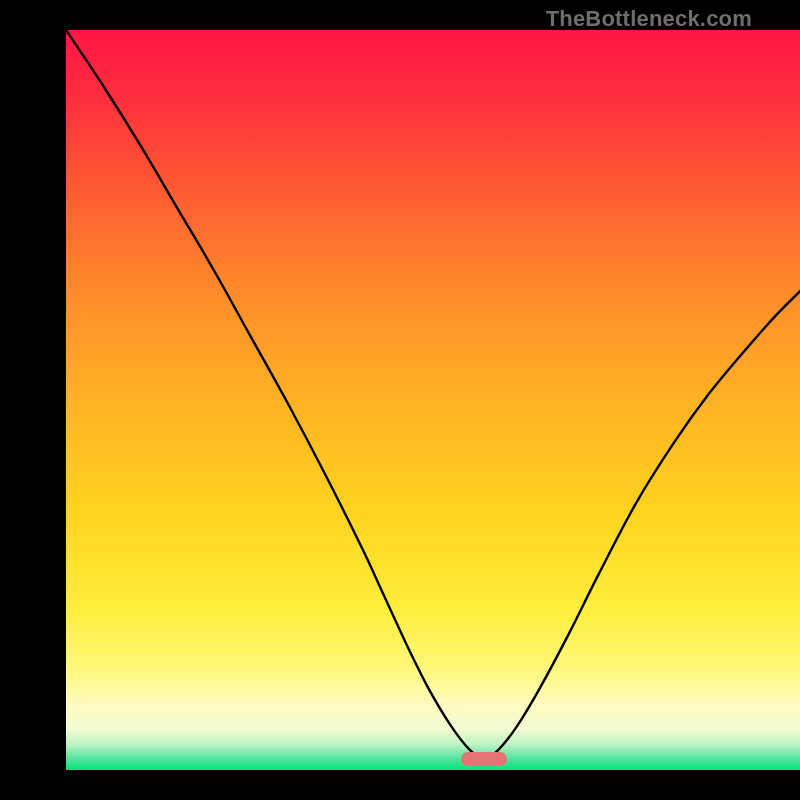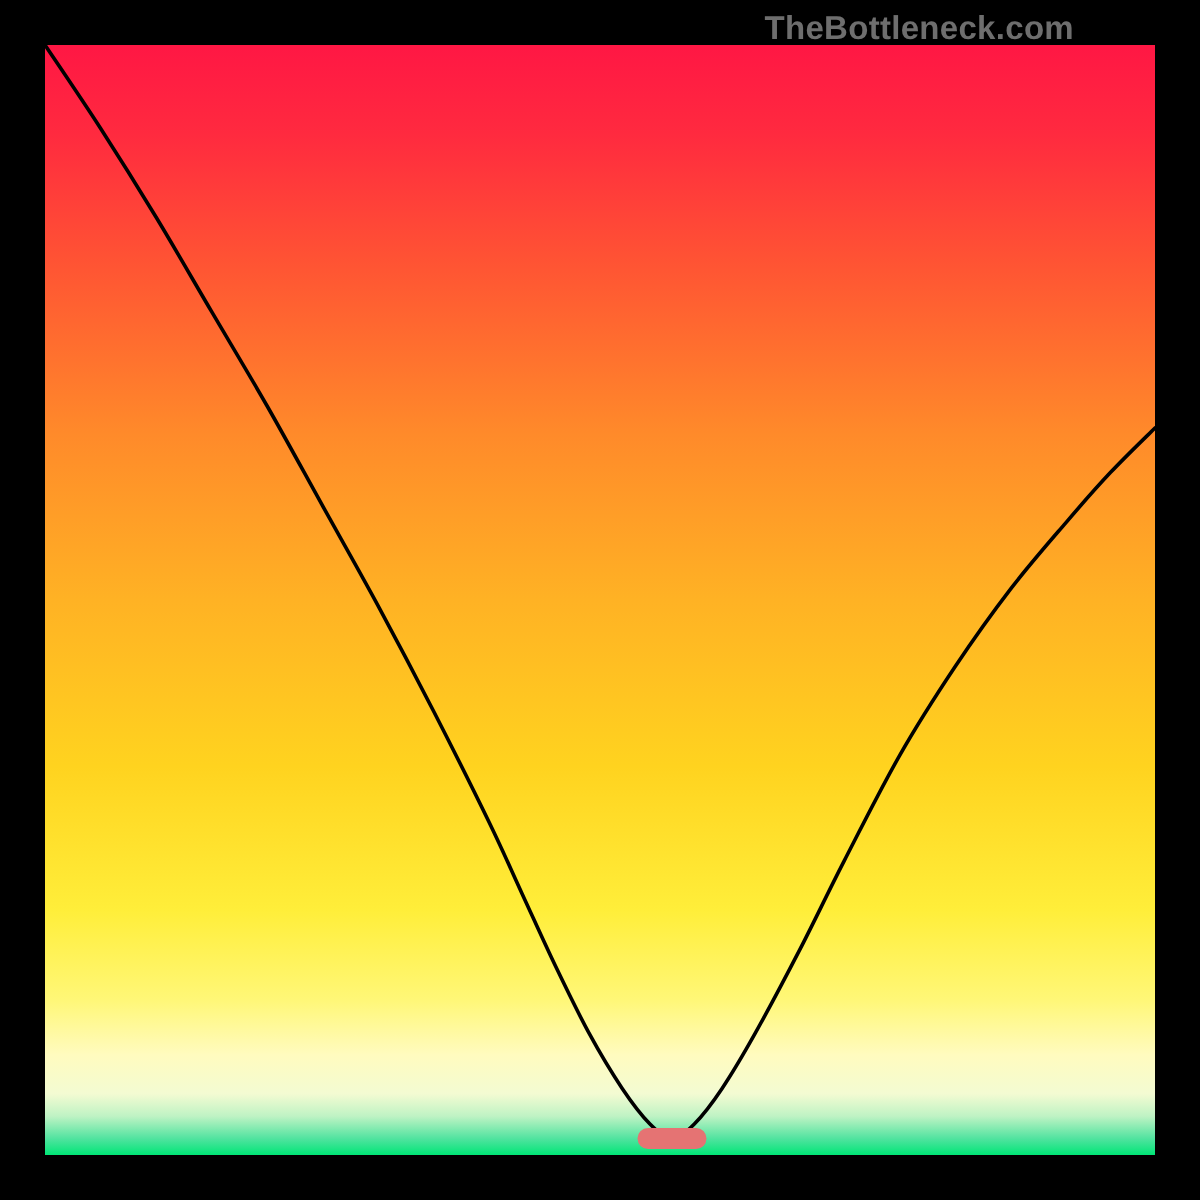--- a/index.html
+++ b/index.html
@@ -8,20 +8,21 @@
     width: 800px;
     height: 800px;
     background: #000;
     overflow: hidden;
   }
   .frame {
     position: relative;
     width: 744px;
     height: 800px;
     background: #000;
+    margin-left: 36px;
   }
   .plot-area {
     position: absolute;
     left: 30px;
     top: 30px;
     width: 740px;
     height: 740px;
     overflow: hidden;
   }
   .gradient {

